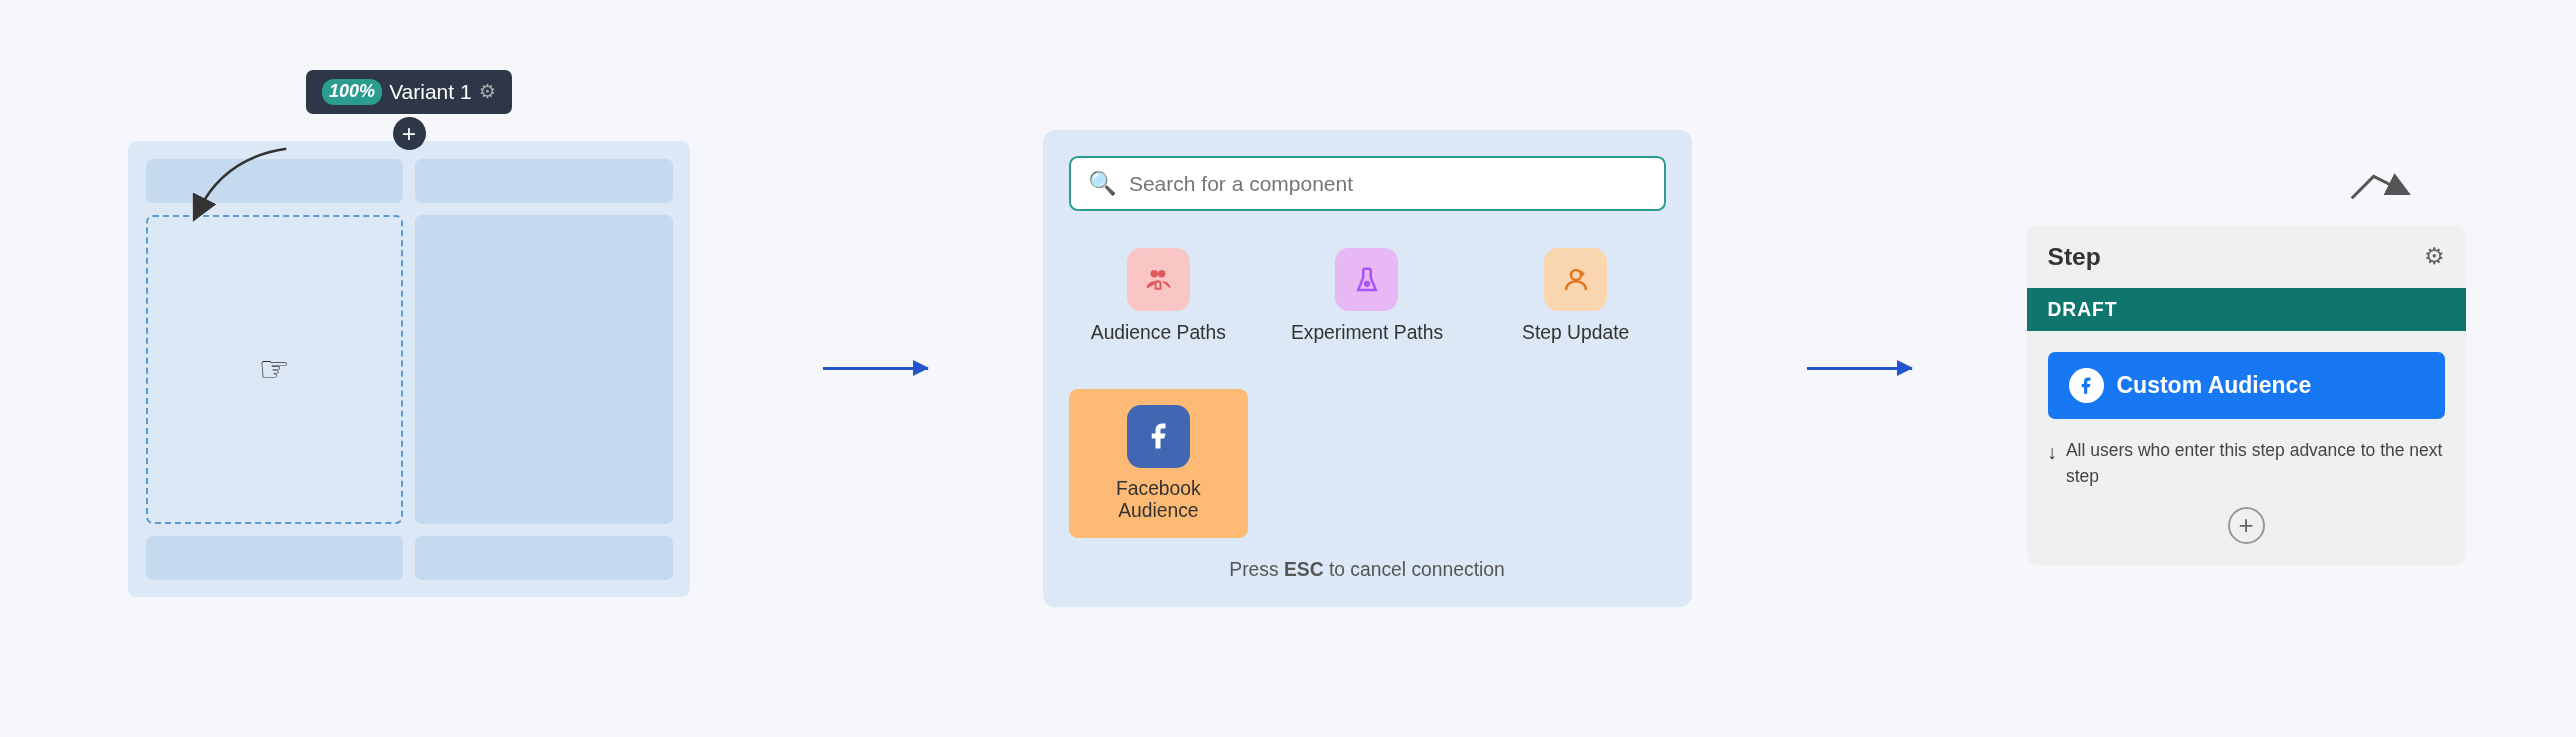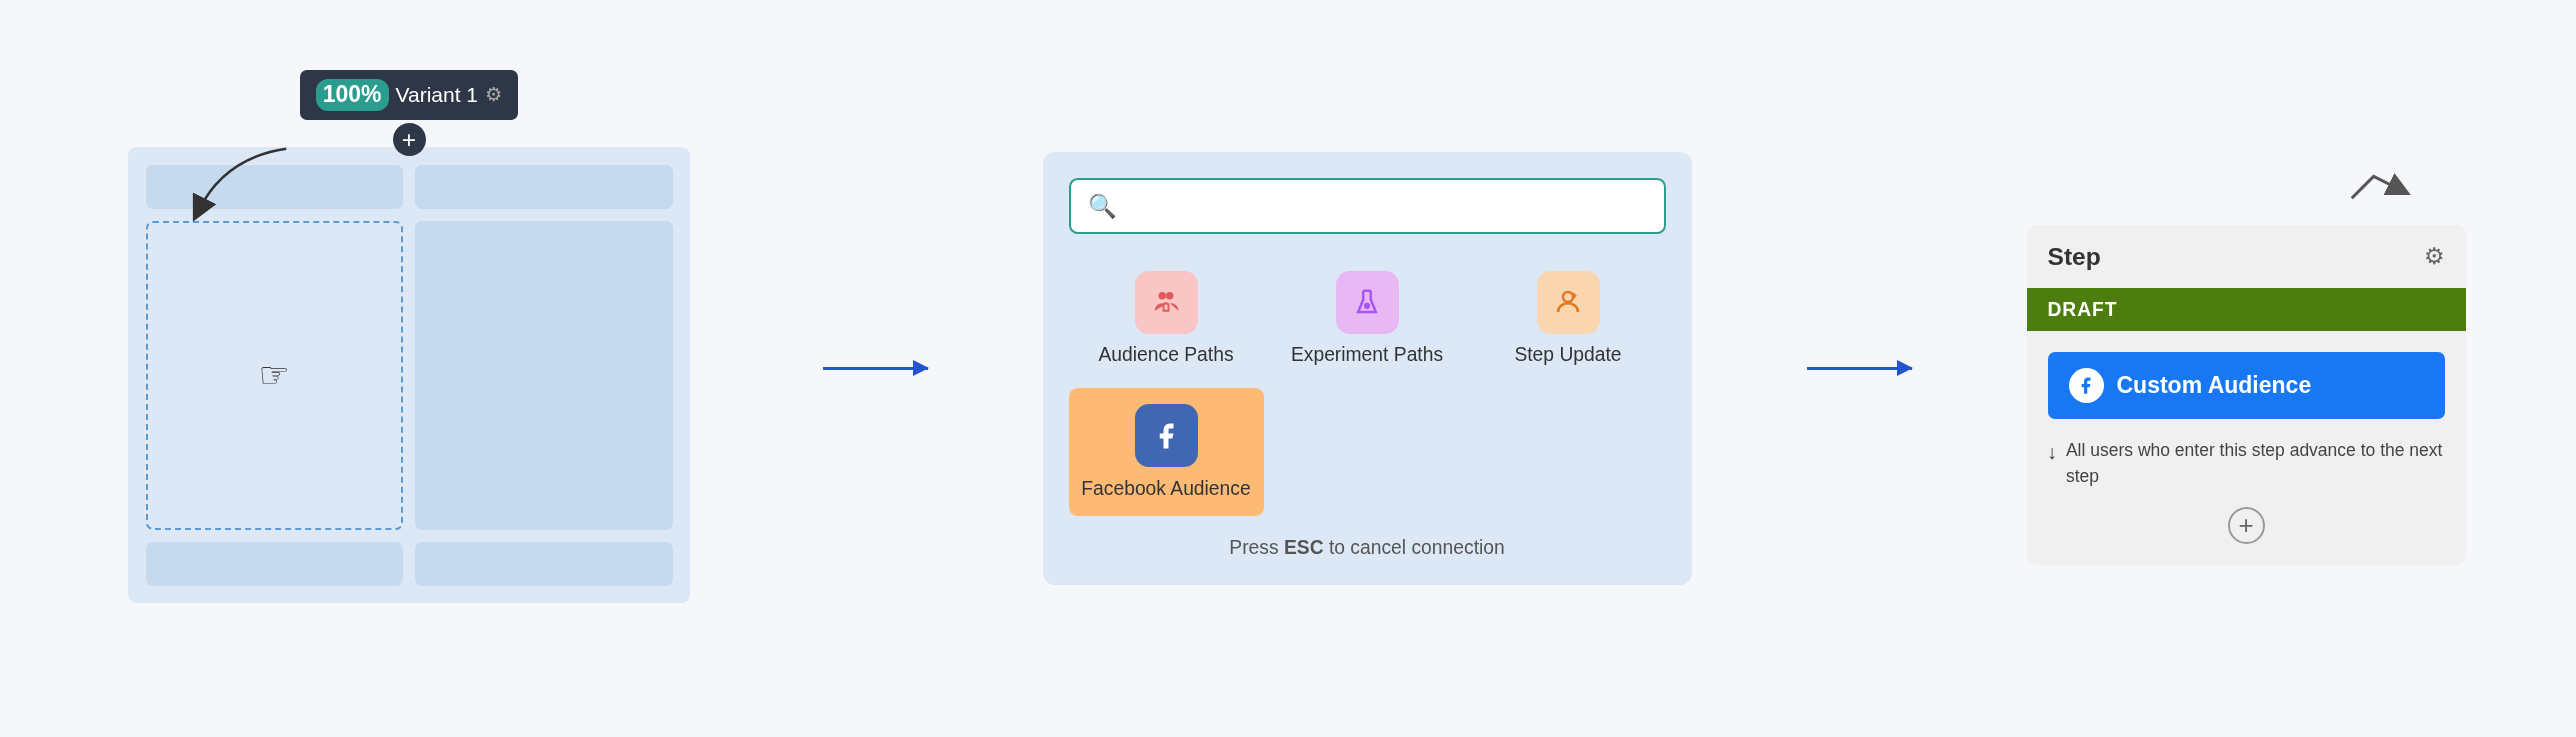--- a/index.html
+++ b/index.html
@@ -36,22 +36,23 @@
       position: relative;
       z-index: 10;
       margin-bottom: 8.8px;
     }
 
     .variant-percent {
       background: #2a9d8f;
       color: #fff;
       border-radius: 12px;
       padding: 2.6px 7px;
-      font-size: 23px;
+      font-size: 18px;
       font-weight: 700;
+      font-style: italic;
     }
 
     .variant-label {
       font-size: 21px;
       font-weight: 500;
       color: #fff;
     }
 
     .variant-gear {
       font-size: 19.3px;
@@ -197,21 +198,21 @@
       outline: none;
       font-size: 21px;
       color: #999;
       background: transparent;
       width: 100%;
     }
 
     .component-grid {
       display: grid;
       grid-template-columns: repeat(3, 1fr);
-      gap: 6px;
+      gap: 29px;
     }
 
     .component-item {
       display: flex;
       flex-direction: column;
       align-items: center;
       gap: 10.5px;
       cursor: pointer;
       padding: 16px 8.8px;
       border-radius: 8.8px;
@@ -279,21 +280,21 @@
       color: #333;
     }
 
     .step-gear {
       font-size: 23px;
       color: #666;
       cursor: pointer;
     }
 
     .step-draft-bar {
-      background: #4d7c0f;
+      background: #0f766e;
       color: #fff;
       font-size: 19.3px;
       font-weight: 700;
       padding: 10.5px 21px;
       letter-spacing: 0.9px;
     }
 
     .step-body {
       padding: 21px;
       display: flex;
@@ -399,20 +400,21 @@
   </div>
 </div>
 
 <div class="arrow-connector">
   <div class="arrow-line"></div>
 </div>
 
 <div class="section-picker">
   <div class="search-bar">
     <span class="search-icon">🔍</span>
+    <input class="search-input" type="text" placeholder="Search for a component" style="">
   </div>
   <div class="component-grid">
 
     <div class="component-item">
       <div class="component-icon-wrap icon-pink">
         <svg width="30" height="30" viewBox="0 0 24 24" fill="#e05c5c">
             <circle cx="9" cy="7" r="3"></circle>
             <circle cx="15" cy="7" r="3"></circle>
             <path d="M3 19c0-3.3 2.7-6 6-6h2c.6 0 1.2.1 1.7.3M15 13h1c3.3 0 6 2.7 6 6"></path>
             <path d="M12 13c1.1 0 2 .9 2 2v4H10v-4c0-1.1.9-2 2-2z" fill="none" stroke="#e05c5c" stroke-width="1.5"></path>

